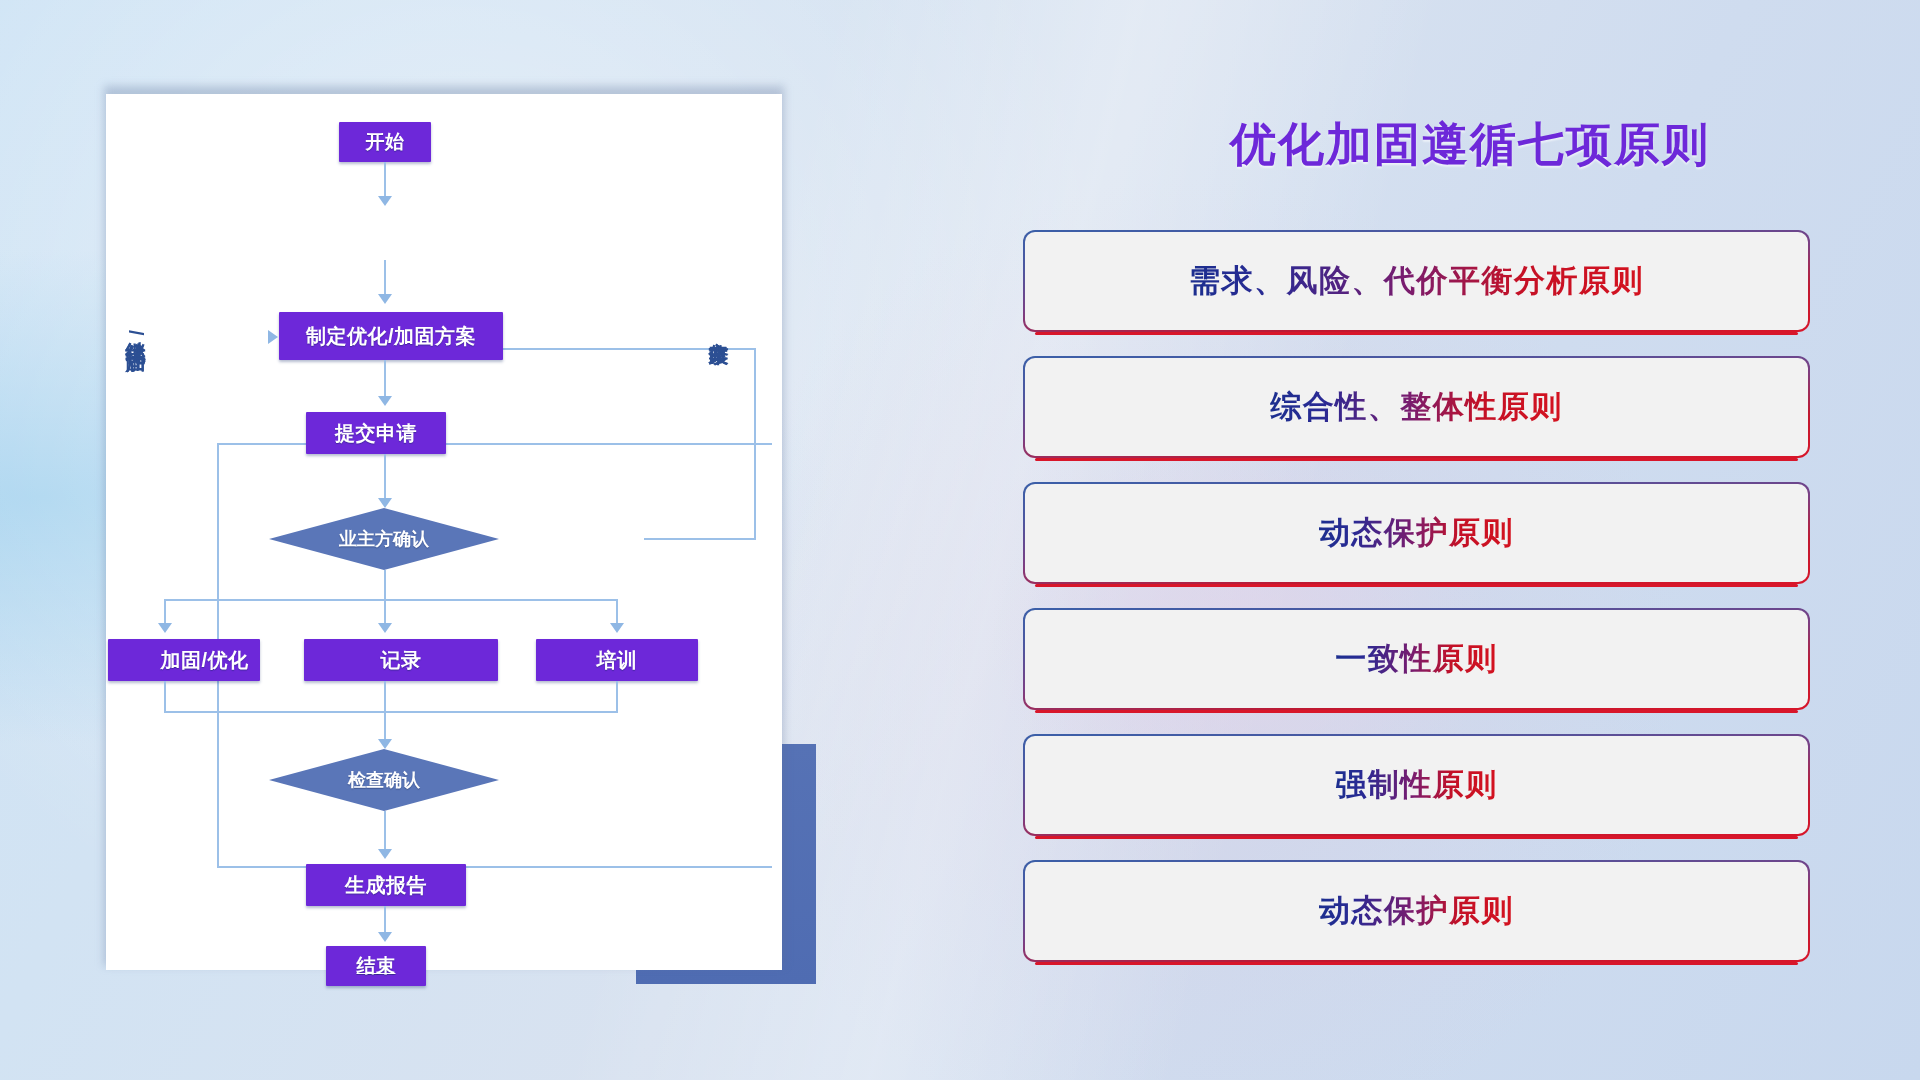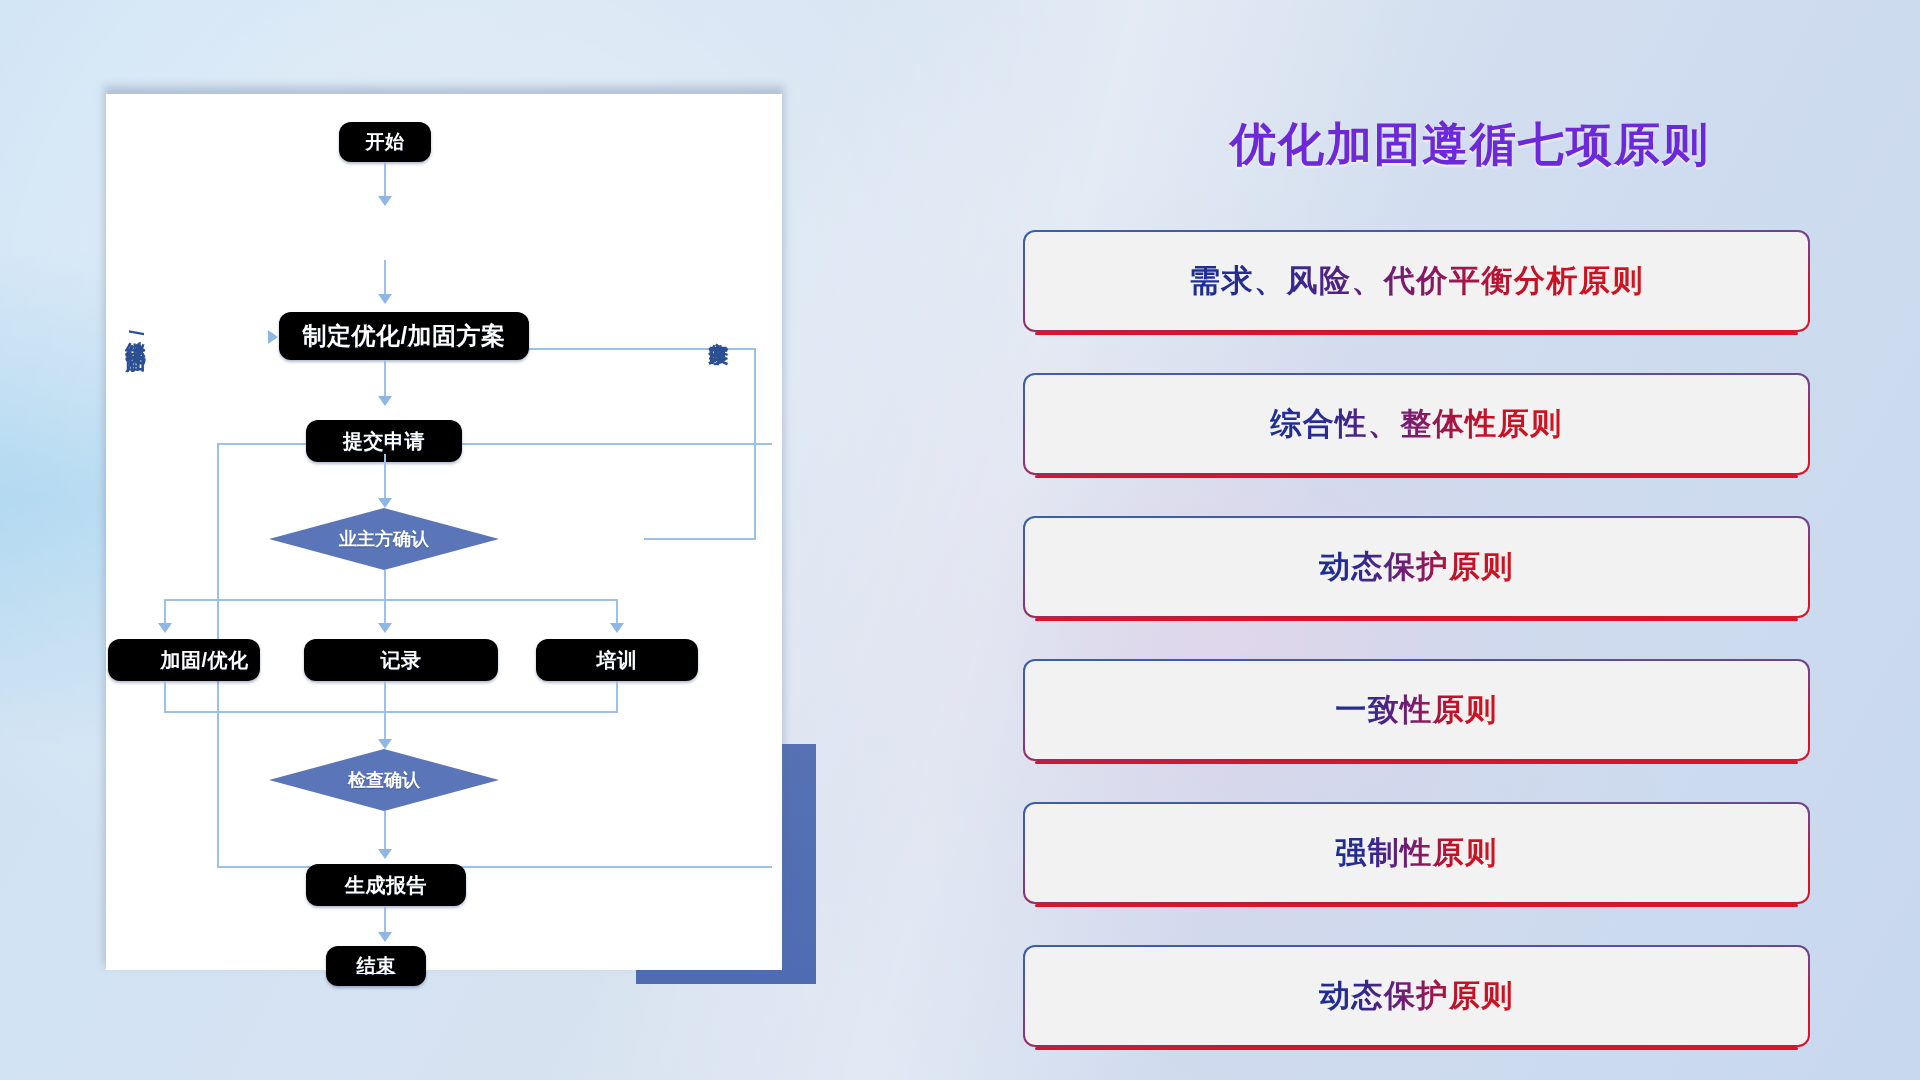--- a/index.html
+++ b/index.html
@@ -42,23 +42,23 @@
 
   
   .loop-left{
     position:absolute; left:111px; top:349px; width:555px; height:425px;
     border:2px solid #9cc0e8; border-right:none;
   }
 
   
   .node{
     position:absolute;
-    background:#000000;
+    background:#6d28d9;
     color:#ffffff;
-    border-radius:12px;
+    border-radius:1px;
     display:flex; align-items:center; justify-content:center;
     font-weight:700;
     letter-spacing:.5px;
     text-shadow:0 1px 1px rgba(20,40,90,.45);
     box-shadow:0 2px 3px rgba(60,80,130,.38);
     white-space:nowrap;
   }
   .diamond{
     position:absolute;
     background:#5a76b8;
@@ -97,21 +97,21 @@
   
   .rtitle{
     position:absolute; left:1150px; top:114px; width:640px;
     color:#6d28d9; font-size:46px; font-weight:700; letter-spacing:2px;
     text-align:center;
     text-shadow:0 2px 2px rgba(255,255,255,.6);
   }
   .cards{ position:absolute; left:1023px; top:230px; width:787px; }
   .pcard{
     position:relative;
-    height:102px; margin-bottom:41px;
+    height:102px; margin-bottom:24px;
     border-radius:12px;
     background:#f2f2f2;
     border:2px solid transparent;
     background-image:
        linear-gradient(#f2f2f2,#f2f2f2),
        linear-gradient(175deg,#3b5fa8 0%,#4c57a0 22%,#7a3f84 48%,#c01830 74%,#d8162a 100%);
     background-origin:border-box;
     background-clip:padding-box,border-box;
     display:flex; align-items:center; justify-content:center;
   }
@@ -147,27 +147,27 @@
 
     <div class="node" style="left:233px; top:28px; width:92px; height:40px; font-size:19px;">
       <span>开始</span>
     </div>
     <div class="vline" style="left:278px; top:68px; height:38px;"></div>
     <div class="arrow-d" style="left:272px; top:102px;"></div>
 
     <div class="vline" style="left:278px; top:166px; height:38px;"></div>
     <div class="arrow-d" style="left:272px; top:200px;"></div>
 
-    <div class="node" style="left:173px; top:218px; width:250px; height:48px; font-size:24px;">
+    <div class="node" style="left:173px; top:218px; width:224px; height:48px; font-size:20px;">
       <span>制定优化/加固方案</span>
     </div>
     <div class="vline" style="left:278px; top:266px; height:40px;"></div>
     <div class="arrow-d" style="left:272px; top:302px;"></div>
 
-    <div class="node" style="left:200px; top:318px; width:156px; height:42px; font-size:20px;margin-top:8px;">
+    <div class="node" style="left:200px; top:318px; width:140px; height:42px; font-size:20px;">
       <span>提交申请</span>
     </div>
     <div class="vline" style="left:278px; top:360px; height:48px;"></div>
     <div class="arrow-d" style="left:272px; top:404px;"></div>
 
     <div class="diamond" style="left:163px; top:414px; width:230px; height:62px; font-size:18px;">
       <span>业主方确认</span>
     </div>
 
     <div class="vline" style="left:278px; top:476px; height:30px;"></div>

